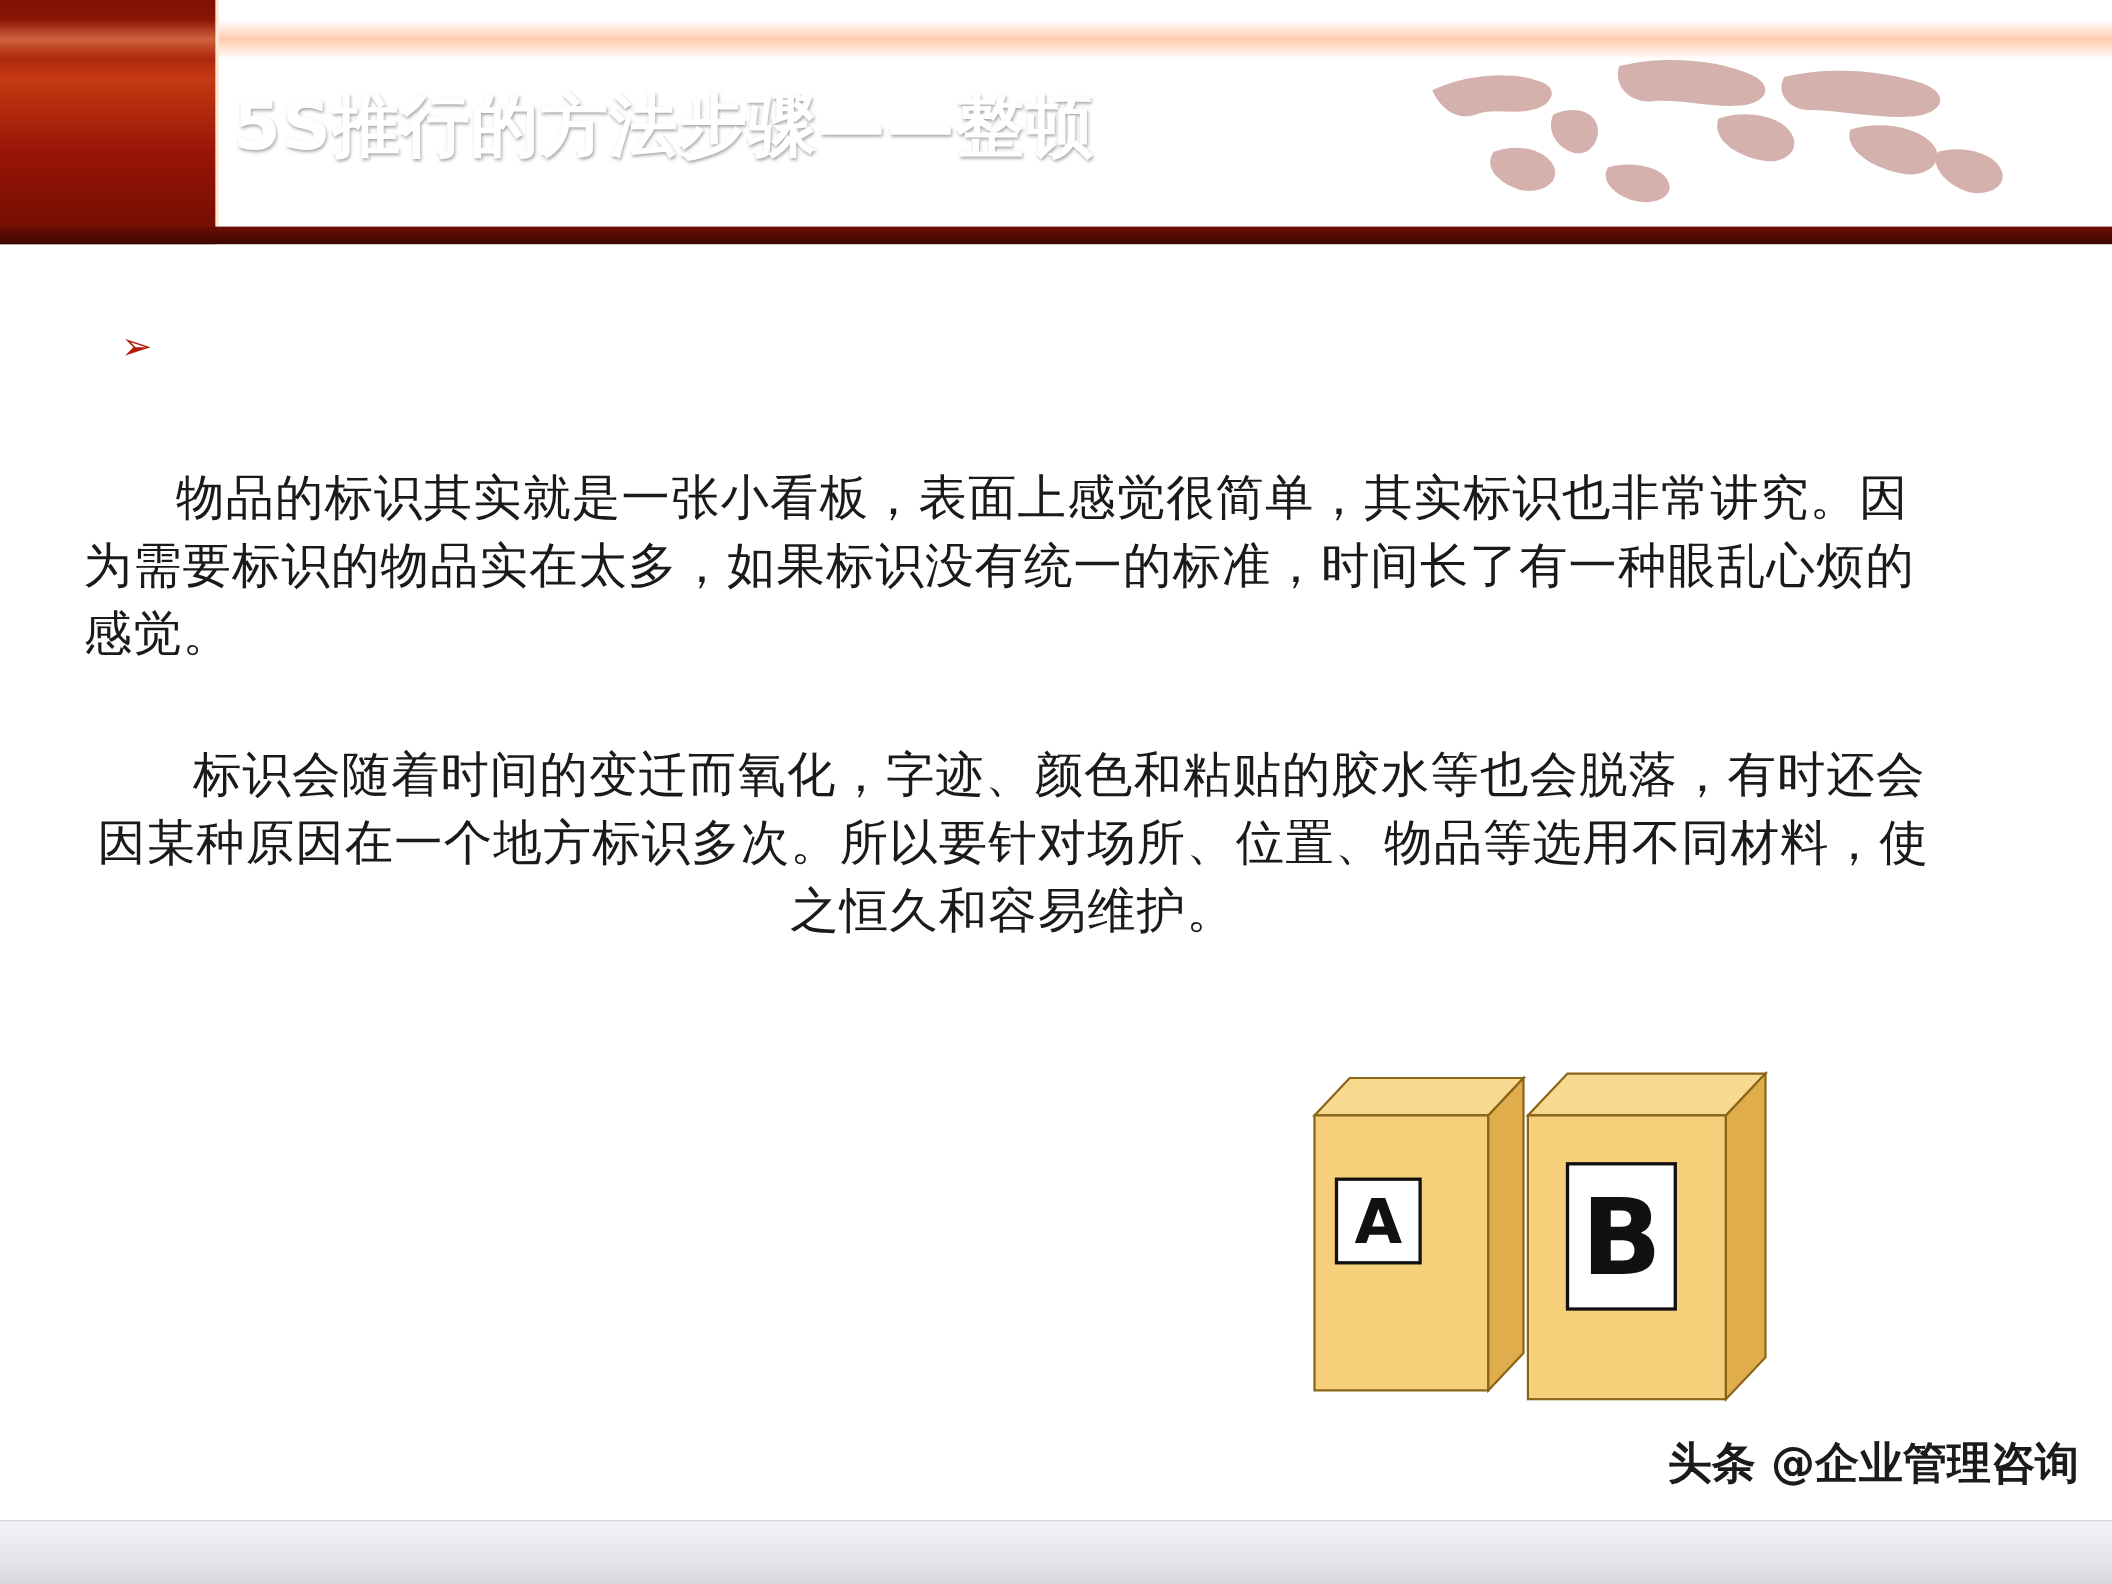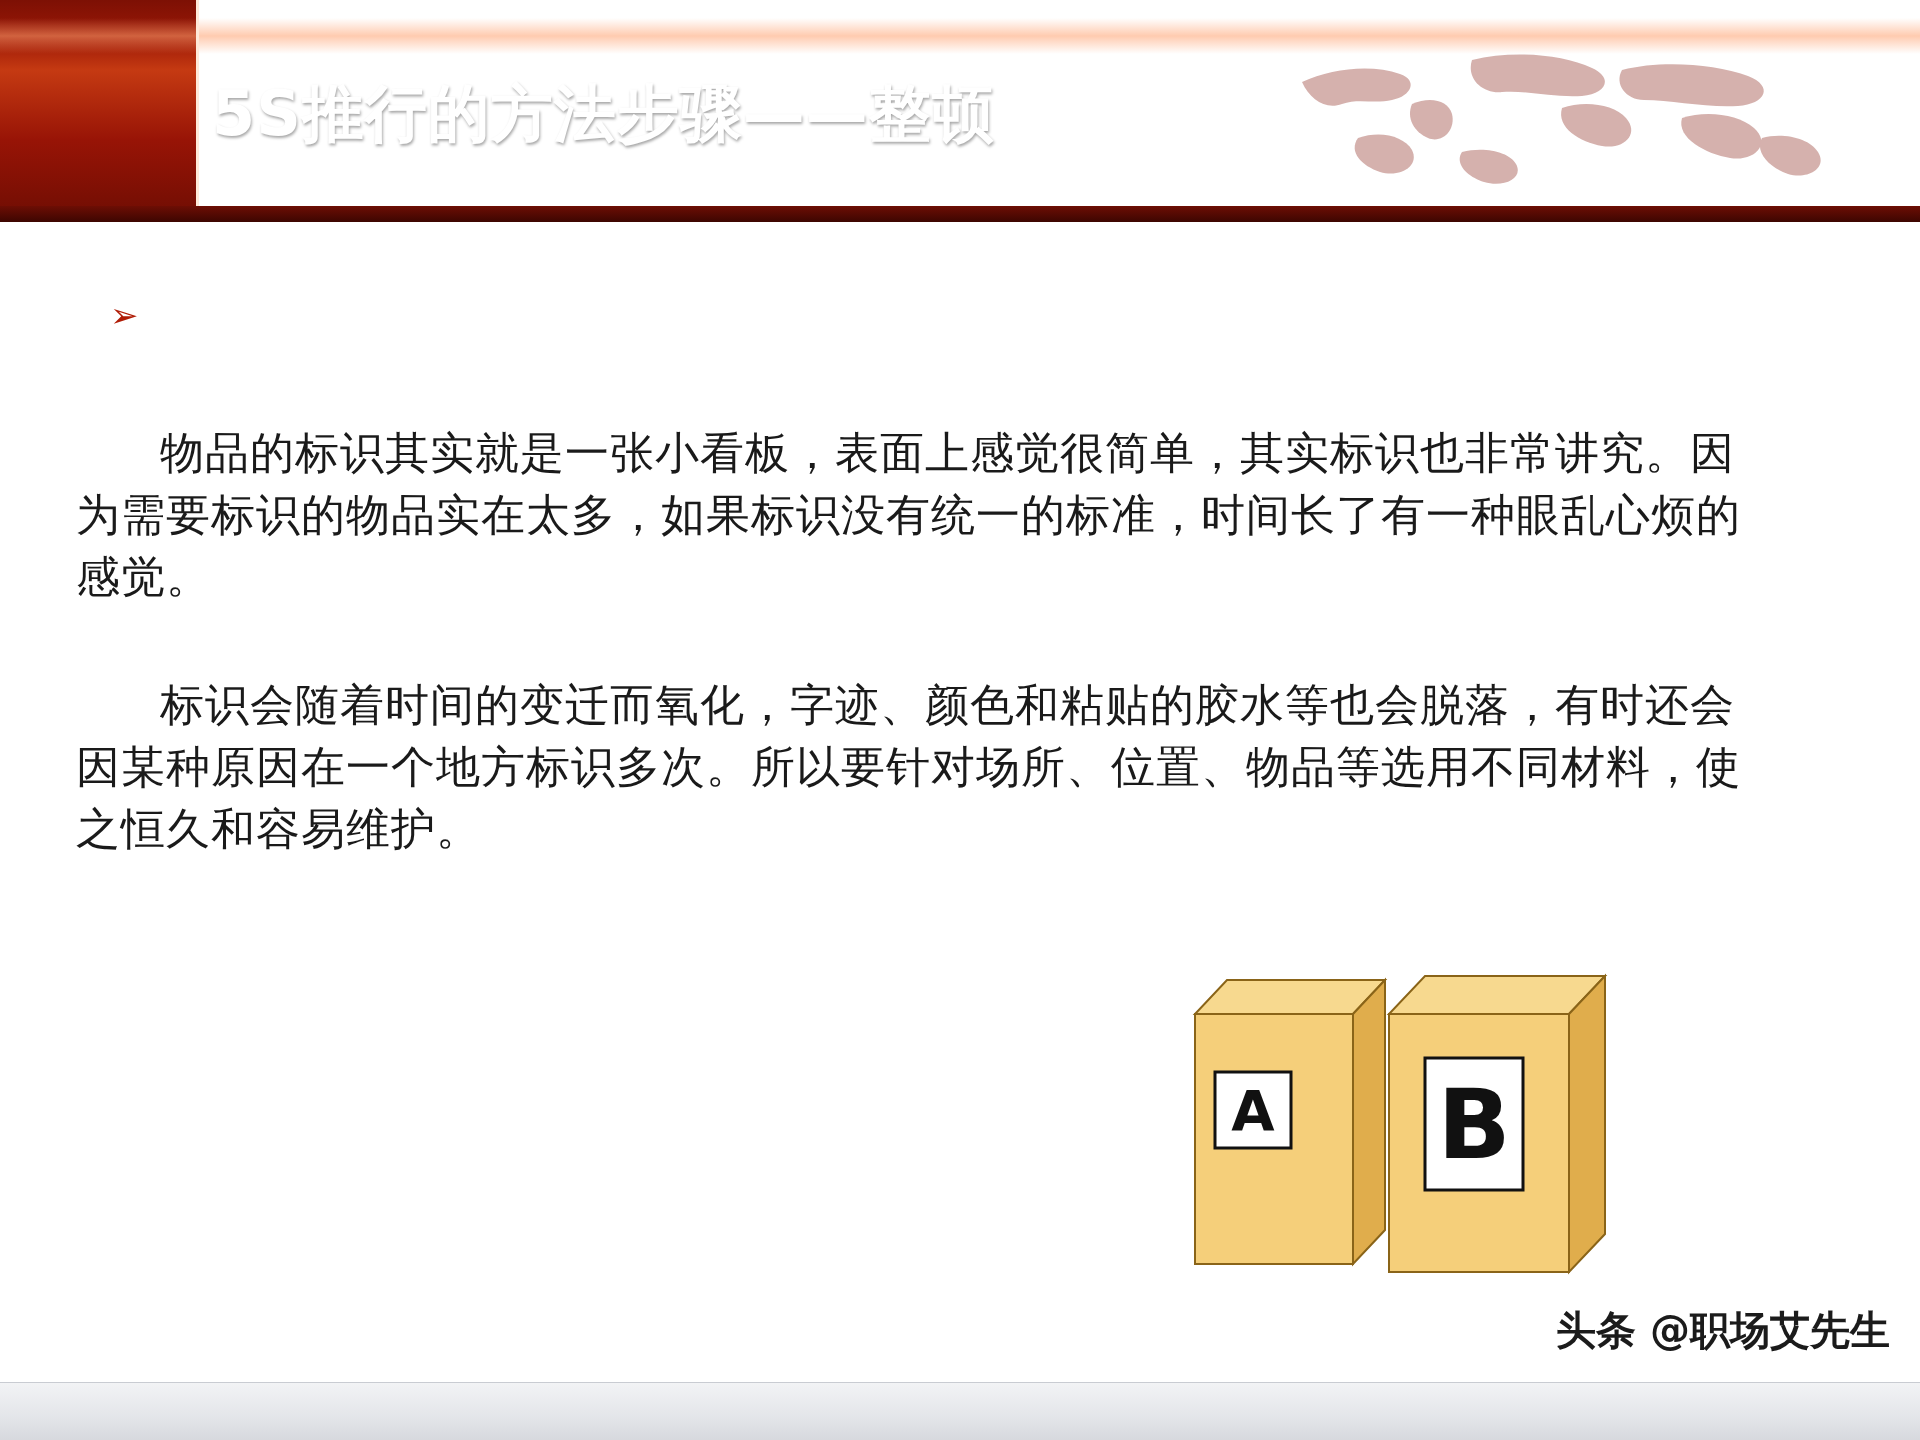--- a/index.html
+++ b/index.html
@@ -111,21 +111,21 @@
     left: 76px;
     width: 1690px;
     color: #1a1a1a;
     font-family: "DejaVu Sans", sans-serif;
     font-size: 44px;
     line-height: 62px;
     text-indent: 84px;
     letter-spacing: 1px;
   }
   #para1 { top: 200px; }
-  #para2 { top: 452px; }
+  #para2 { top: 452px; text-align: center; }
   #para3 { top: 700px; text-indent: 96px; }
 
   
   .boxes {
     position: absolute;
     left: 1185px;
     top: 740px;
     width: 480px;
     height: 340px;
   }
@@ -225,18 +225,18 @@
     <g>
       <polygon points="204,52 384,52 420,14 240,14" fill="#f7d98f" stroke="#8a6418" stroke-width="2"></polygon>
       <rect x="204" y="52" width="180" height="258" fill="#f5cf7a" stroke="#8a6418" stroke-width="2"></rect>
       <polygon points="384,52 420,14 420,272 384,310" fill="#e0ad4c" stroke="#8a6418" stroke-width="2"></polygon>
       <rect x="240" y="96" width="98" height="132" fill="#ffffff" stroke="#111111" stroke-width="3"></rect>
       <text x="289" y="196" font-family="DejaVu Sans, sans-serif" font-size="96" font-weight="bold" fill="#111111" text-anchor="middle">B</text>
     </g>
   </svg>
 
   <div class="watermark-row">
-    <span class="wm-text">头条 @职场艾先生</span>
+    <span class="wm-text">头条 @企业管理咨询</span>
   </div>
 
 </div>
 
 <div class="footer"></div>
 
 </body></html>

